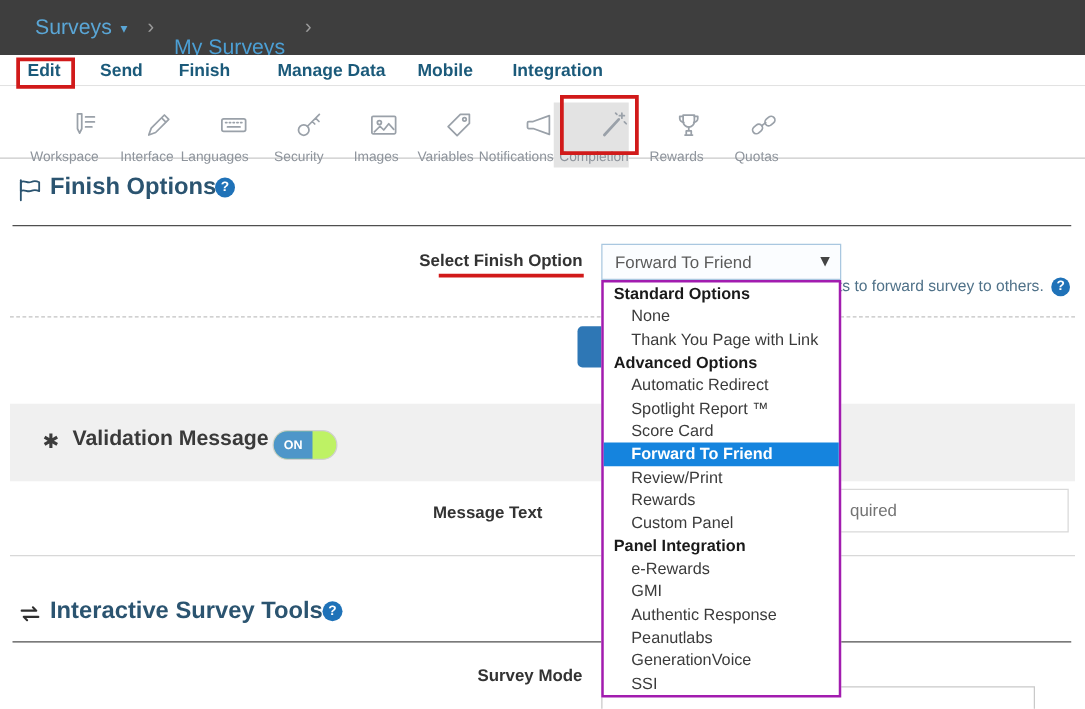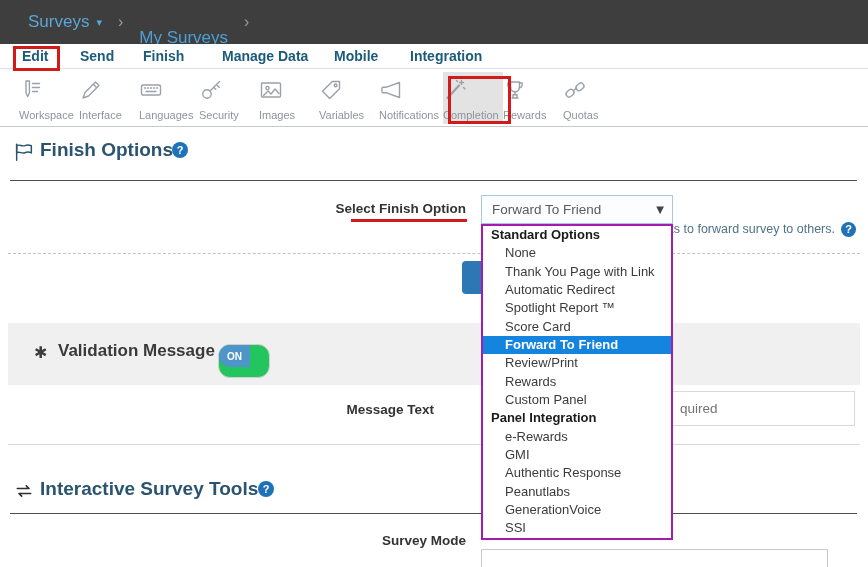--- a/index.html
+++ b/index.html
@@ -18,21 +18,21 @@
   
   .navbar { position:absolute; left:0; top:44px; width:868px; height:25px; background:#fff;
             border-bottom:1px solid #e2e2e2; }
   .tab { position:absolute; top:4px; font-size:14px; font-weight:bold; color:#1b5a7a; cursor:pointer; }
   .tab-active { border-bottom:2px solid #fca5a5; padding-bottom:10px; }
   .red-frame { position:absolute; border:3px solid #d11a1a; z-index:30; pointer-events:none; }
 
   
   .iconbar { position:absolute; left:0; top:69px; width:868px; height:58px; background:#fff;
              border-bottom:1px solid #c9c9c9; display:flex; padding-left:19px; }
-  .tool { width:60px; height:52px; margin-top:3px; display:flex; flex-direction:column; align-items:flex-start;
+  .tool { width:60px; height:52px; margin-top:13px; display:flex; flex-direction:column; align-items:flex-end;
           justify-content:flex-start; gap:3px; padding-top:6px; cursor:pointer; }
   .tool svg { stroke:#9aa1a9; fill:none; stroke-width:1.4; stroke-linecap:round; stroke-linejoin:round; }
   .tool-label { font-size:11px; color:#8e949c; white-space:nowrap; }
   .tool-highlight { background:#e3e3e3; }
 
   
   .section-title { position:absolute; font-size:19px; font-weight:bold; color:#2b5470; }
   .help { width:16px; height:16px; border-radius:50%; background:#1f72b8; color:#fff; font-weight:bold;
           font-size:11px; display:inline-flex; align-items:center; justify-content:center; cursor:pointer; }
   .hr { position:absolute; left:10px; width:847px; border-top:1px solid #4f4f4f; }
@@ -58,21 +58,21 @@
               border:2px solid #a21caf; z-index:20; }
   .dd-row { height:18.33px; line-height:18.33px; font-size:13px; padding-left:22px; color:#3b3b3b;
             cursor:pointer; white-space:nowrap; }
   .dd-group { padding-left:8px; font-weight:bold; color:#1a1a1a; }
   .dd-selected { background:#1584de; color:#fff; font-weight:bold; }
 
   
   .val-band { position:absolute; left:8px; top:323px; width:852px; height:62px; background:#f0f0f0; }
   .val-asterisk { position:absolute; left:34px; top:343px; font-size:16px; color:#3c3c3c; }
   .val-title { position:absolute; left:58px; top:341px; font-size:17px; font-weight:bold; color:#3a3a3a; }
-  .toggle { position:absolute; left:218px; top:344px; width:52px; height:34px; background:#22c55e;
+  .toggle { position:absolute; left:218px; top:344px; width:52px; height:24px; background:#bef264;
             border:1px solid #d0d0d0; border-radius:12px; cursor:pointer; }
   .toggle-on { position:absolute; left:0; top:0; width:31px; height:22px; background:#4e96c9;
                border-radius:11px 0 0 11px; color:#fff; font-size:10px; font-weight:bold;
                display:flex; align-items:center; justify-content:center; }
   .msg-input { position:absolute; left:481px; top:391px; width:374px; height:35px; background:#fff;
                border:1px solid #d9d9d9; }
   .msg-input span { position:absolute; left:198px; top:9px; font-size:13.5px; color:#737373; }
   .card-bottom { position:absolute; left:8px; top:444px; width:852px; border-top:1px solid #d8d8d8; }
 
   
@@ -225,20 +225,21 @@
   </div>
 
   <div class="dashed"></div>
 
   <button class="hidden-btn"></button>
 
   <div class="dd-panel">
     <div class="dd-row dd-group">Standard Options</div>
     <div class="dd-row">None</div>
     <div class="dd-row">Thank You Page with Link</div>
+    <div class="dd-row dd-group">Advanced Options</div>
     <div class="dd-row">Automatic Redirect</div>
     <div class="dd-row">Spotlight Report ™</div>
     <div class="dd-row">Score Card</div>
     <div class="dd-row dd-selected">Forward To Friend</div>
     <div class="dd-row">Review/Print</div>
     <div class="dd-row">Rewards</div>
     <div class="dd-row">Custom Panel</div>
     <div class="dd-row dd-group">Panel Integration</div>
     <div class="dd-row">e-Rewards</div>
     <div class="dd-row">GMI</div>

